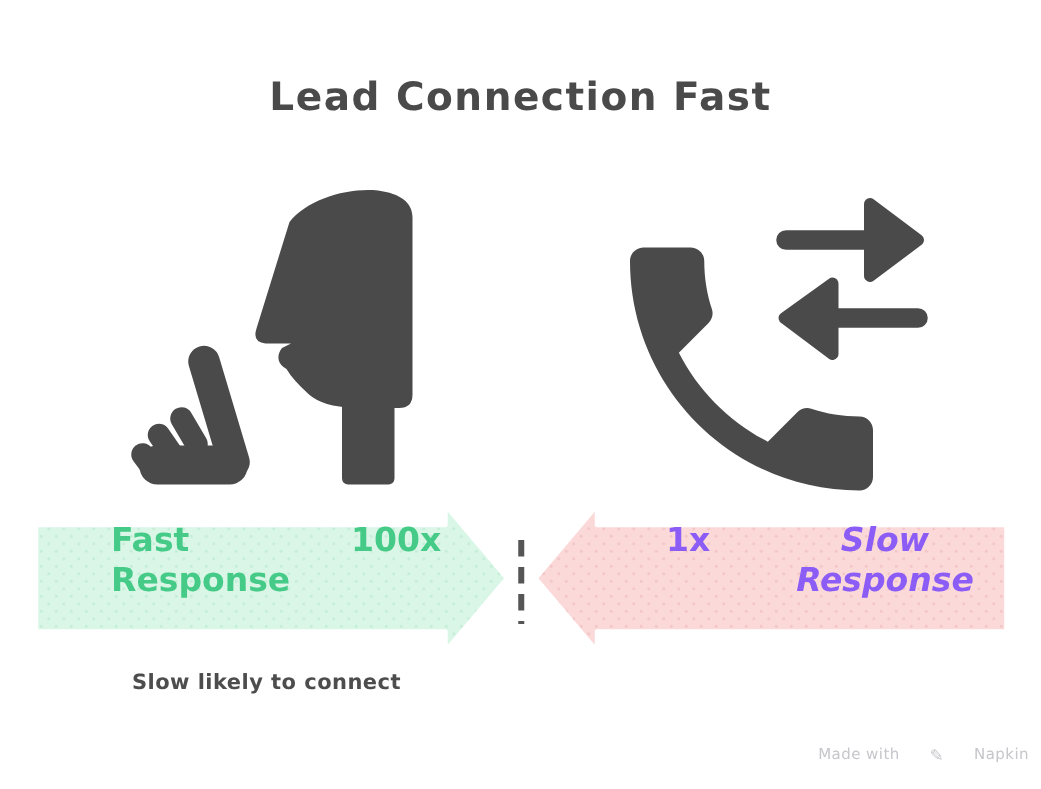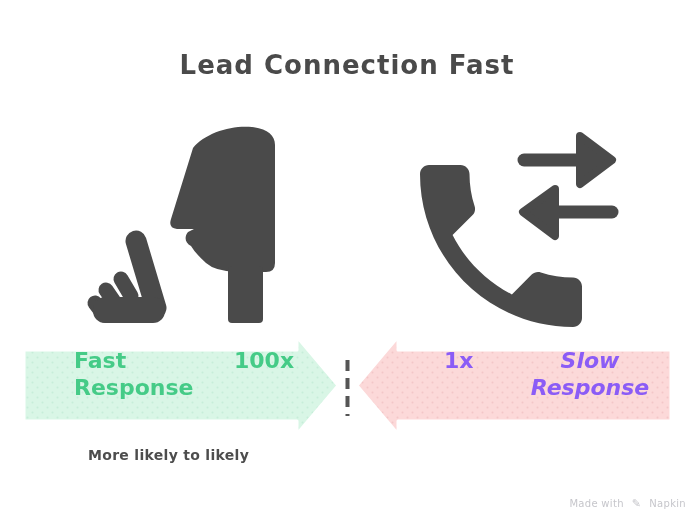--- a/index.html
+++ b/index.html
@@ -21,21 +21,21 @@
   .fast-label{width:138px;}
   .slow-label{margin-left:auto;width:130px;text-align:center;font-style:italic;}
   .caption{
     position:absolute;top:447px;font-size:14px;font-weight:bold;
     color:#4d4d4d;letter-spacing:.3px;
   }
   .caption.left{left:88px;}
   .caption.right{left:437px;}
   .watermark{
     position:absolute;right:8px;top:497px;font-size:10px;color:#c6c6cb;
-    letter-spacing:.3px;display:flex;gap:8px;align-items:center;
+    letter-spacing:.3px;display:flex;gap:20px;align-items:center;
   }
   .pen{font-size:11px;}
 </style>
 </head>
 <body>
 
 <div class="canvas">
 
   <div class="title">Lead Connection Fast</div>
 
@@ -97,21 +97,21 @@
 
   <div class="banner-text fast">
     <span class="fast-label">Fast Response</span>
     <span class="fast-mult">100x</span>
   </div>
   <div class="banner-text slow">
     <span class="slow-mult">1x</span>
     <span class="slow-label">Slow Response</span>
   </div>
 
-  <div class="caption left">More likely to likely</div>
+  <div class="caption left">Slow likely to connect</div>
 
   <div class="watermark">
     <span>Made with</span>
     <span class="pen">✎</span>
     <span>Napkin</span>
   </div>
 
 </div>
 
 </body></html>

